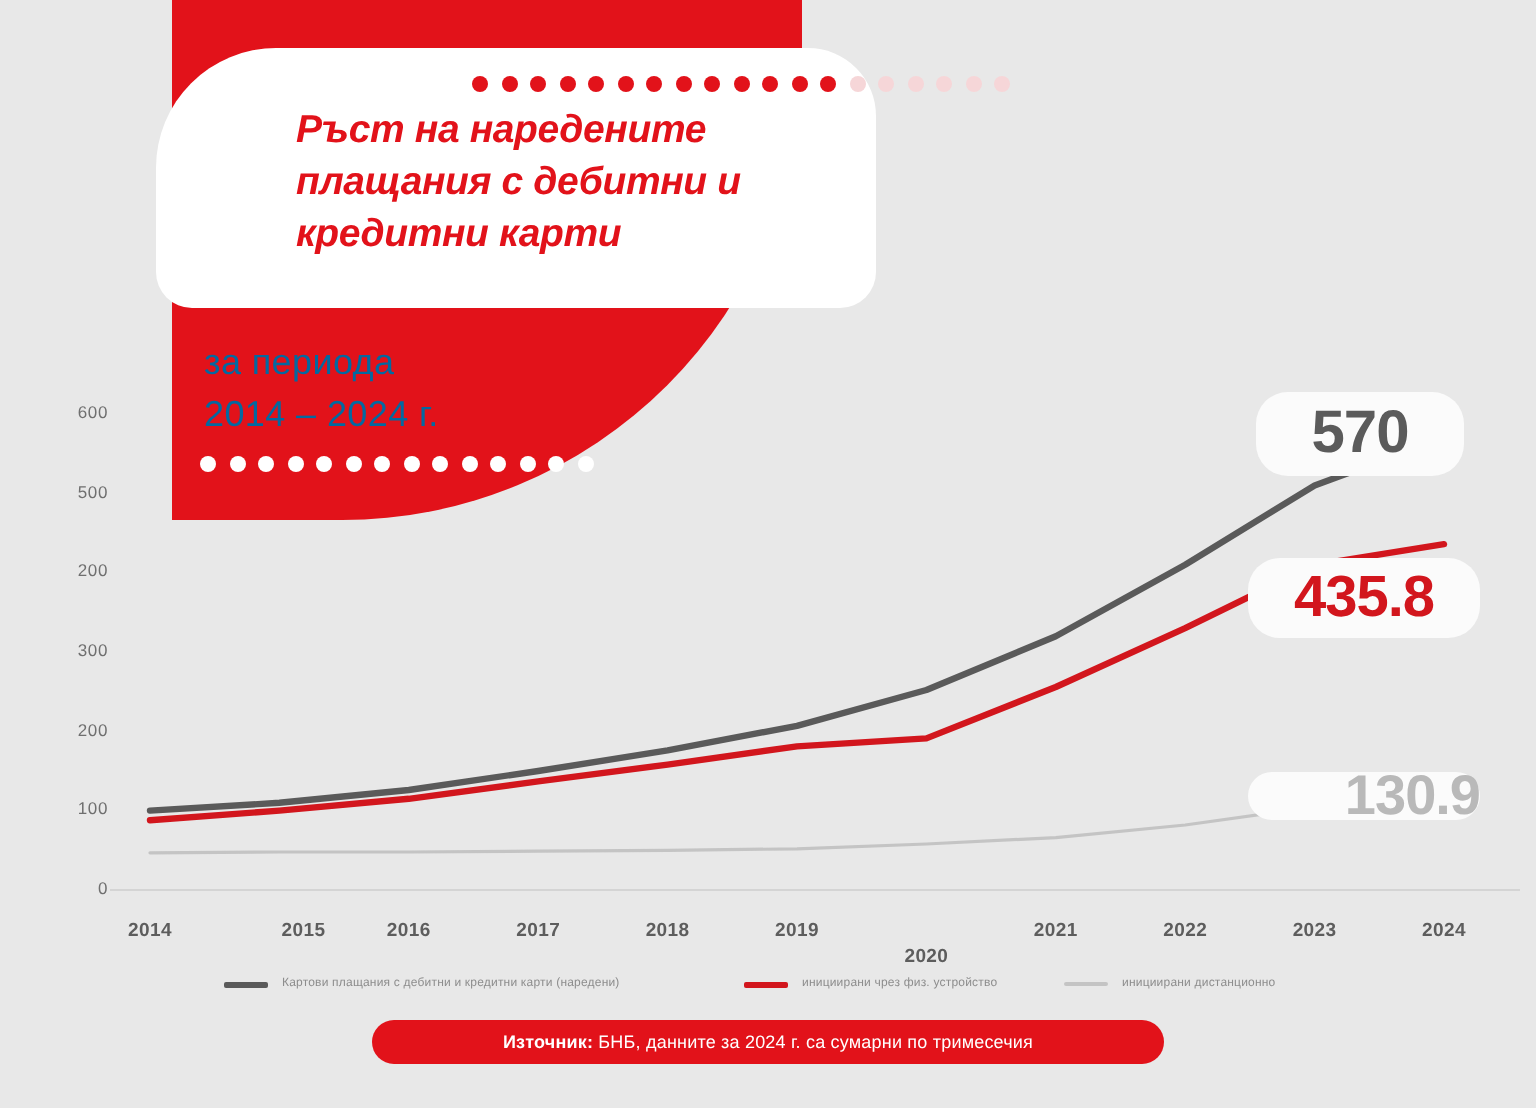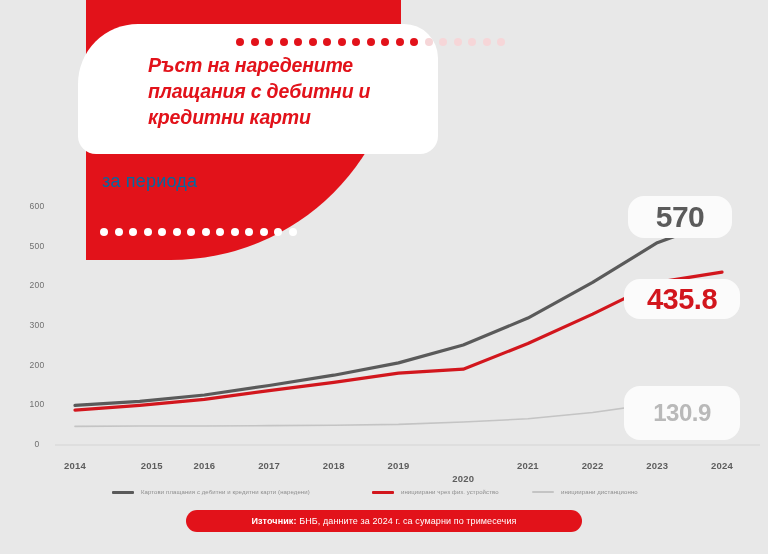--- a/index.html
+++ b/index.html
@@ -44,39 +44,39 @@
   }
   .subtitle{
     position:absolute;left:102px;top:168px;width:260px;z-index:5;
     color:#0369a1;font-size:18px;line-height:26px;letter-spacing:.2px;
   }
 
   
   .chart-area{position:absolute;left:0;top:0;width:768px;height:554px;z-index:1;}
   .ylabel{
     position:absolute;font-size:8.5px;color:#6f6f6f;
-    text-align:center;width:34px;letter-spacing:.3px;
+    text-align:right;width:34px;letter-spacing:.3px;
   }
   .xlabel{
     position:absolute;font-size:9.5px;color:#5d5d5d;font-weight:bold;
     text-align:center;width:46px;letter-spacing:.2px;
   }
 
   
   .pill{
     position:absolute;z-index:6;
     background:#fbfbfb;
     border-radius:16px;
     display:flex;align-items:center;justify-content:center;
     font-weight:bold;letter-spacing:-.5px;
     box-shadow:0 0 0 0 rgba(0,0,0,0);
   }
   .pill-570{left:628px;top:196px;width:104px;height:42px;font-size:30px;color:#5b5b5b;}
   .pill-435{left:624px;top:279px;width:116px;height:40px;font-size:29px;color:#d2161d;}
-  .pill-130{left:624px;top:386px;width:116px;height:54px;font-size:24px;color:#b9b9b9;}
+  .pill-130{left:624px;top:386px;width:116px;height:24px;font-size:28px;color:#b9b9b9;justify-content:flex-end;}
 
   
   .legend{
     position:absolute;left:0;top:484px;width:768px;height:16px;z-index:6;
     display:flex;align-items:center;
   }
   .legend-item{display:flex;align-items:center;position:absolute;}
   .legend-swatch{width:22px;height:3px;border-radius:1px;margin-right:7px;flex:0 0 auto;}
   .legend-text{font-size:6px;color:#8d8d8d;white-space:nowrap;letter-spacing:.1px;}
 
@@ -151,20 +151,21 @@
     </div>
 
   <div class="title">
     <div>Ръст на наредените</div>
     <div>плащания с дебитни и</div>
     <div>кредитни карти</div>
   </div>
 
   <div class="subtitle">
     <div>за периода</div>
+    <div>2014 – 2024 г.</div>
   </div>
 
   <div class="dots-row dots-bottom" id="dots-bottom">
       <span class="dot"></span>
       <span class="dot"></span>
       <span class="dot"></span>
       <span class="dot"></span>
       <span class="dot"></span>
       <span class="dot"></span>
       <span class="dot"></span>

